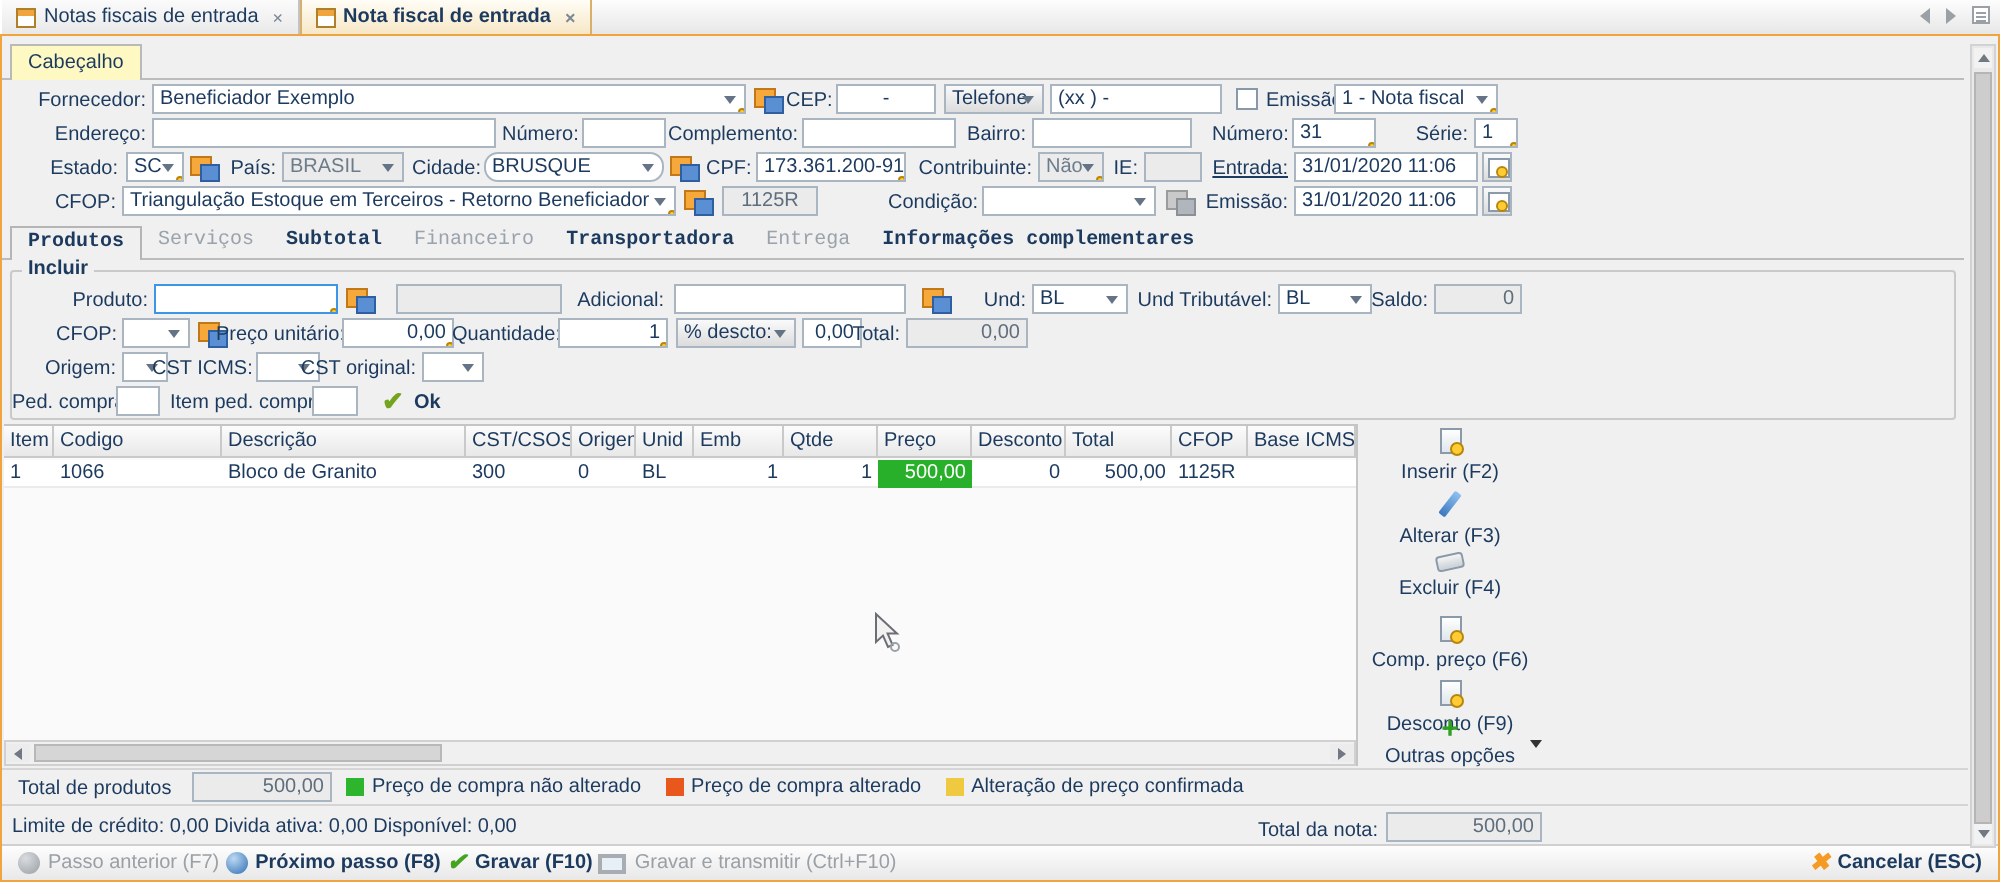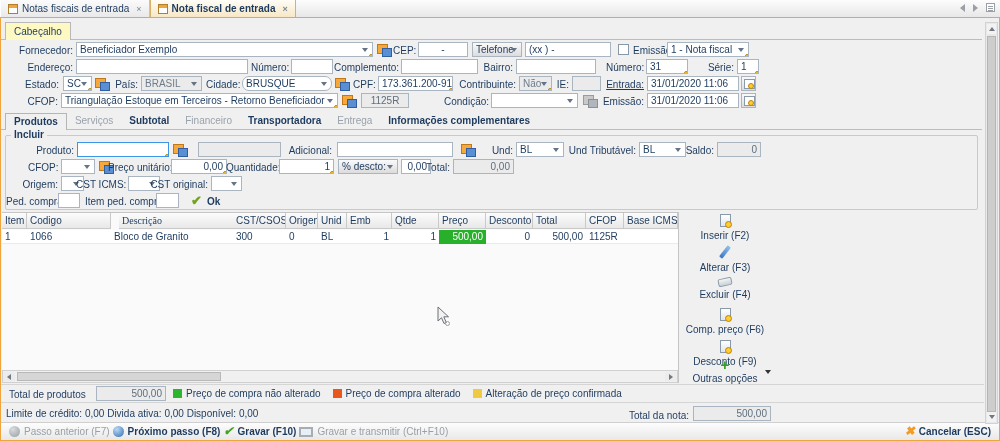--- a/index.html
+++ b/index.html
@@ -36,21 +36,21 @@
   .lk::before{content:"";position:absolute;left:0;top:0;width:9px;height:8px;background:#f6a83b;border:1px solid #c07818;}
   .lk::after{content:"";position:absolute;left:5px;top:4px;width:8px;height:7px;background:#5b8fd4;border:1px solid #2f5fa0;}
   .lk.dis::before{background:#c9c9c9;border-color:#9b9b9b;}
   .lk.dis::after{background:#b0b6bc;border-color:#8a9096;}
   .calbtn{position:absolute;width:15px;height:15px;background:linear-gradient(#fafafa,#dcdcdc);border:1px solid #a9b6c2;}
   .calbtn::before{content:"";position:absolute;left:2px;top:2px;width:9px;height:8px;background:#fff;border:1px solid #8a9aa8;}
   .calbtn::after{content:"";position:absolute;right:1px;bottom:1px;width:4px;height:4px;border-radius:50%;background:#ffcc33;border:1px solid #b8860b;}
   .chk{position:absolute;width:11px;height:11px;background:#fff;border:1px solid #8798a8;}
   .hline{position:absolute;border-top:1px solid #bcbcbc;height:0;}
   
-  .stabs{position:absolute;left:4px;top:95px;height:17px;display:flex;}
+  .stabs{position:absolute;left:4px;top:95px;height:17px;display:flex;font-family:Liberation Mono, monospace;}
   .stab{padding:2px 8px 0 8px;white-space:nowrap;font-weight:bold;}
   .stab.disabled{color:#9aa2ab;font-weight:normal;}
   .stab.active{background:#f0f0f0;border:1px solid #b5b5b5;border-bottom:none;position:relative;z-index:2;}
   .grp{position:absolute;border:1px solid #c9c9c9;border-radius:2px;}
   .grplbl{position:absolute;font-weight:bold;background:#f0f0f0;padding:0 3px;z-index:2;height:12px;line-height:12px;}
   
   .grid{position:absolute;left:1px;top:194px;width:676px;height:171px;background:#fafafa;border-top:1px solid #c5c5c5;border-bottom:1px solid #c5c5c5;}
   .gh{position:absolute;top:0;height:16px;background:linear-gradient(#fcfcfc,#e8e8e8);border-right:1px solid #c9c9c9;border-bottom:1px solid #c9c9c9;padding:2px 0 0 3px;white-space:nowrap;overflow:hidden;}
   .grow{position:absolute;top:17px;left:0;width:676px;height:14px;background:#fff;border-bottom:1px solid #ebebeb;}
   .gc{position:absolute;top:1px;height:12px;line-height:12px;padding:0 3px;white-space:nowrap;overflow:hidden;}
@@ -291,21 +291,21 @@
   <div class="lbl" style="left:5px;top:177px;width:50px;">Ped. compra:</div>
   <div class="fld" style="left:57px;top:175px;width:22px;"></div>
   <div class="lbl tar" style="left:84px;top:177px;width:68px;">Item ped. compra:</div>
   <div class="fld" style="left:155px;top:175px;width:23px;"></div>
   <span class="okck" style="left:190px;top:175px;">✔</span>
   <div class="lbl" style="left:206px;top:177px;width:20px;font-weight:bold;">Ok</div>
 
   <div class="grid">
     <div class="gh" style="left:0;width:25px;">Item</div>
     <div class="gh" style="left:25px;width:84px;">Codigo</div>
-    <div class="gh" style="left:117px;width:122px;font-family:Liberation Serif, serif;">Descrição</div>
+    <div class="gh" style="left:109px;width:122px;">Descrição</div>
     <div class="gh" style="left:231px;width:53px;">CST/CSOSN</div>
     <div class="gh" style="left:284px;width:32px;">Origem</div>
     <div class="gh" style="left:316px;width:29px;">Unid</div>
     <div class="gh" style="left:345px;width:45px;">Emb</div>
     <div class="gh" style="left:390px;width:47px;">Qtde</div>
     <div class="gh" style="left:437px;width:47px;">Preço</div>
     <div class="gh" style="left:484px;width:47px;">Desconto</div>
     <div class="gh" style="left:531px;width:53px;">Total</div>
     <div class="gh" style="left:584px;width:38px;">CFOP</div>
     <div class="gh" style="left:622px;width:54px;">Base ICMS</div>

